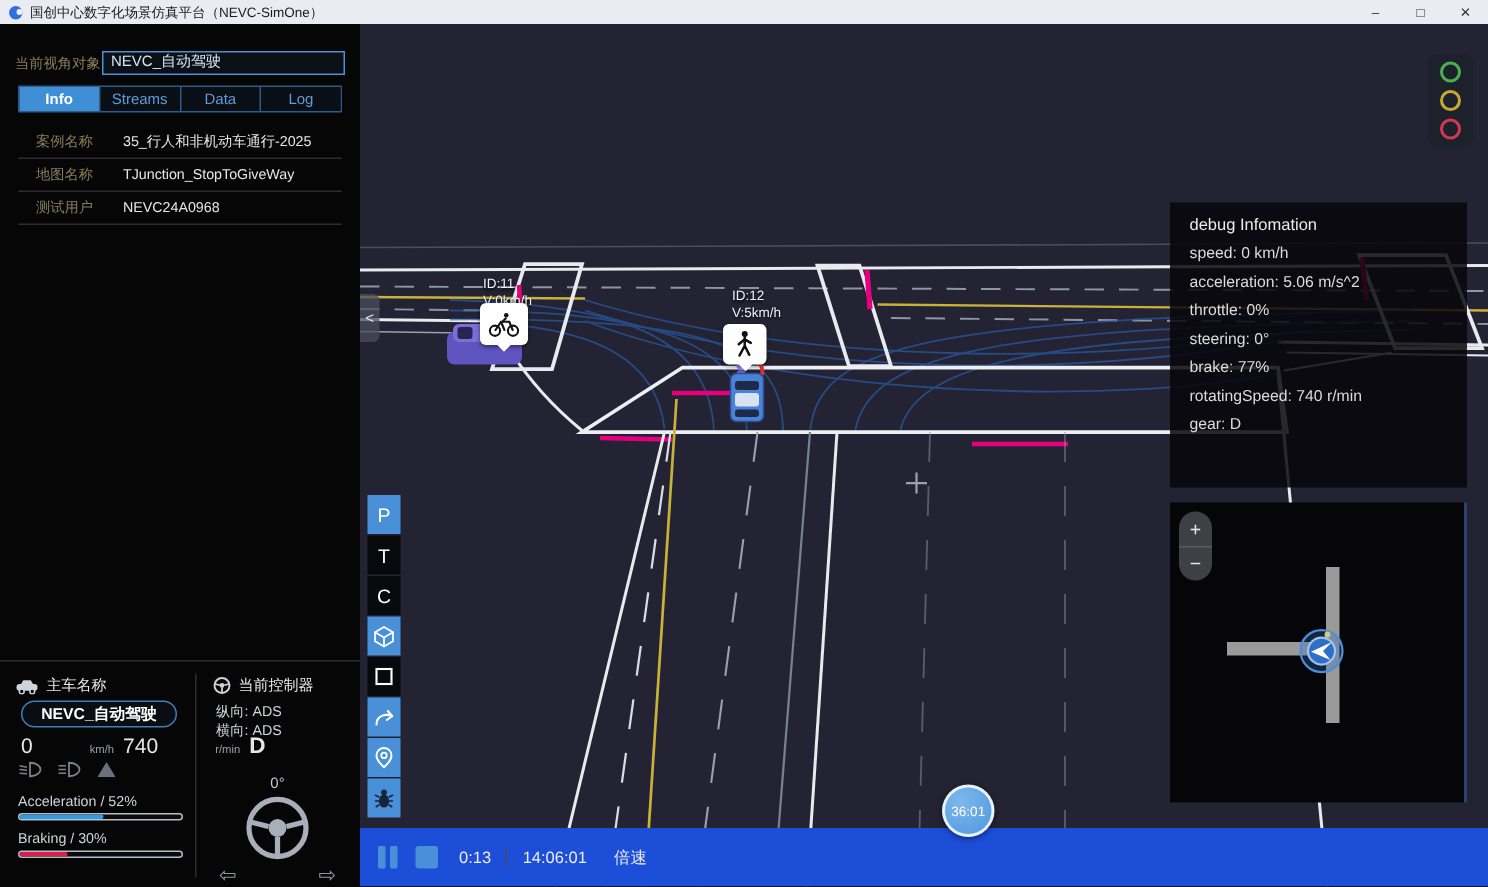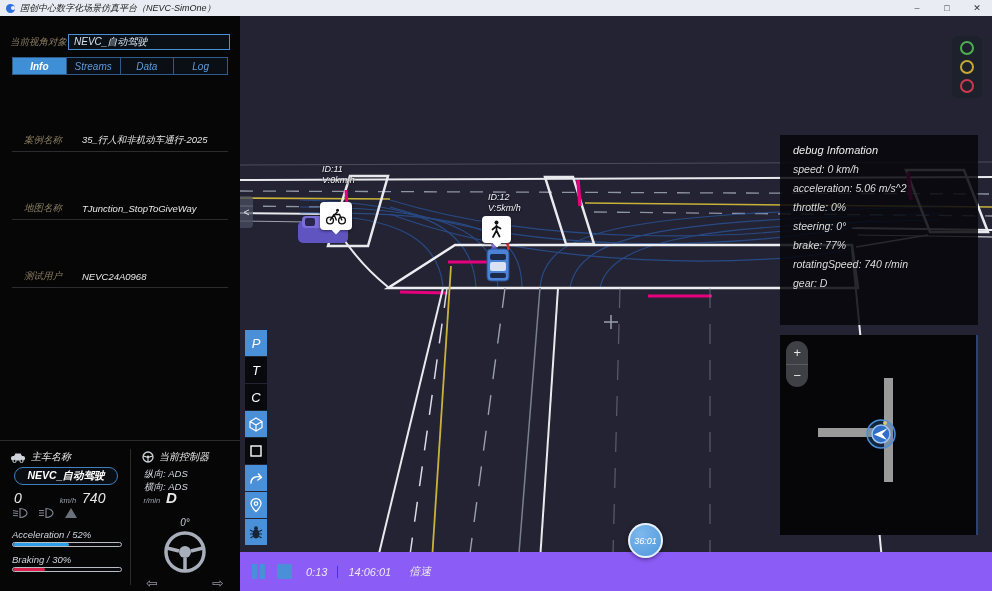--- a/index.html
+++ b/index.html
@@ -1,18 +1,18 @@
 <!DOCTYPE html>
 <html><head>
 <meta charset="utf-8">
 <style>
   * { margin:0; padding:0; box-sizing:border-box; }
   html,body { width:992px; height:591px; background:#000; overflow:hidden;
     font-family:"Liberation Sans","DejaVu Sans",sans-serif; }
-  #app { position:relative; width:990px; height:591px; background:#060607;font-style:italic; }
+  #app { position:relative; width:990px; height:591px; background:#060607; }
 
   
   .titlebar { position:absolute; left:0; top:0; width:992px; height:16px;
     background:#e9ecf2; display:flex; align-items:center; z-index:50; }
   .app-icon { width:9px; height:9px; border-radius:50%; background:#2f6fe0; margin:0 5px 0 6px; position:relative; }
   .app-icon::after { content:''; position:absolute; right:0; top:2px; width:4px; height:4px; border-radius:50%; background:#f2f2f2; }
   .titlebar-title { font-size:9px; color:#1c1c1c; }
   .win-btns { margin-left:auto; display:flex; height:16px; }
   .win-btn { width:30px; height:16px; display:flex; align-items:center; justify-content:center;
     font-size:9px; color:#333; cursor:default; }
@@ -24,21 +24,21 @@
   .view-input { flex:1; height:16px; border:1px solid #4a90d9; background:#0b1017; color:#d6e4f2;
     font-size:10px; line-height:14px; padding:0 5px; }
   .tabs { position:absolute; left:12px; top:41px; width:216px; height:18px; display:flex;
     border:1px solid #2e5a8c; }
   .tab { flex:1; display:flex; align-items:center; justify-content:center; font-size:10px;
     color:#5f9bd8; background:#0a0f16; }
   .tab + .tab { border-left:1px solid #2e5a8c; }
   .tab.active { background:#3f8fd6; color:#fff; font-weight:bold; }
 
   .info-rows { position:absolute; left:12px; top:68px; width:216px; }
-  .info-row { height:22px; display:flex; align-items:center; border-bottom:1px solid #2c2c30;margin-top:46px; }
+  .info-row { height:22px; display:flex; align-items:center; border-bottom:1px solid #2c2c30; }
   .info-row .lbl { width:70px; padding-left:12px; font-size:9.5px; color:#8a7d5f; }
   .info-row .val { font-size:9.5px; color:#e6e6e6; }
 
   
   .bottom-panel { position:absolute; left:0; top:424px; width:240px; height:151px; border-top:1px solid #2c2c30; }
   .bp-divider { position:absolute; left:130px; top:8px; bottom:6px; width:1px; background:#2c2c30; }
   .veh-col { position:absolute; left:0; top:0; width:130px; height:100%; }
   .veh-title { position:absolute; left:10px; top:9px; display:flex; align-items:center; gap:5px;
     color:#e8e8e8; font-size:10px; }
   .veh-pill { position:absolute; left:14px; top:26px; width:104px; height:18px; border:1px solid #3f7fc0;
@@ -103,21 +103,21 @@
     border-radius:11px; display:flex; flex-direction:column; z-index:8; }
   .mm-zoom-btn { flex:1; display:flex; align-items:center; justify-content:center;
     color:#e8e8e8; font-size:13px; }
   .mm-zoom-btn:first-child { border-bottom:1px solid #5a5a62; }
 
   .timer-badge { position:absolute; left:388px; top:507px; width:35px; height:35px; border-radius:50%;
     background:radial-gradient(circle at 35% 30%, #7db8ec, #4f97dd); border:2px solid rgba(255,255,255,.85);
     display:flex; align-items:center; justify-content:center; color:#fff; font-size:9px; z-index:9;
     box-shadow:0 1px 4px rgba(0,0,0,.5); }
 
-  .playback { position:absolute; left:0; bottom:0; width:752px; height:39px; background:#8b5cf6;
+  .playback { position:absolute; left:0; bottom:0; width:752px; height:39px; background:#1d4ed8;
     display:flex; align-items:center; z-index:8; padding-left:12px; }
   .pb-pause { display:flex; gap:3px; margin-right:12px; }
   .pb-pause span { width:5px; height:15px; background:#4a90d9; border-radius:1px; }
   .pb-stop { width:15px; height:15px; background:#4a90d9; border-radius:2px; margin-right:14px; }
   .pb-time { color:#ececec; font-size:11px; }
   .pb-sep { width:1px; height:12px; background:#4a4a55; margin:0 10px; }
   .pb-speed { color:#ececec; font-size:11px; margin-left:18px; }
 
   .cursor-crosshair { position:absolute; left:363px; top:298px; z-index:6; }
 </style>
@@ -306,21 +306,21 @@
       <g>
         <rect x="247" y="233" width="22" height="32" rx="4" fill="#4a82d8" stroke="#2a4f90" stroke-width="1"></rect>
         <rect x="250" y="238" width="16" height="6" rx="2" fill="#1e2a4a"></rect>
         <rect x="250" y="246" width="16" height="9" rx="2" fill="#d8e2f2"></rect>
         <rect x="250" y="257" width="16" height="5" rx="2" fill="#1e2a4a"></rect>
       </g>
     </svg>
 
     <div class="collapse-handle">&lt;</div>
 
-    <div class="actor-label" style="left:82px; top:148px;">
+    <div class="actor-label" style="left:82px; top:168px;">
       <div>ID:11</div>
       <div>V:0km/h</div>
     </div>
     <div class="callout" style="left:80px; top:186px; width:32px; height:28px;">
       <svg width="22" height="17" viewBox="0 0 22 17">
         <circle cx="5" cy="12.5" r="3.4" fill="none" stroke="#111" stroke-width="1.4"></circle>
         <circle cx="17" cy="12.5" r="3.4" fill="none" stroke="#111" stroke-width="1.4"></circle>
         <path d="M5,12.5 L9,6.5 L14.5,6.5 L17,12.5 M9,6.5 L11.5,12.5" fill="none" stroke="#111" stroke-width="1.4"></path>
         <circle cx="12.5" cy="2.2" r="1.5" fill="#111"></circle>
         <path d="M10,6.5 L12.5,3.8" stroke="#111" stroke-width="1.4"></path>

